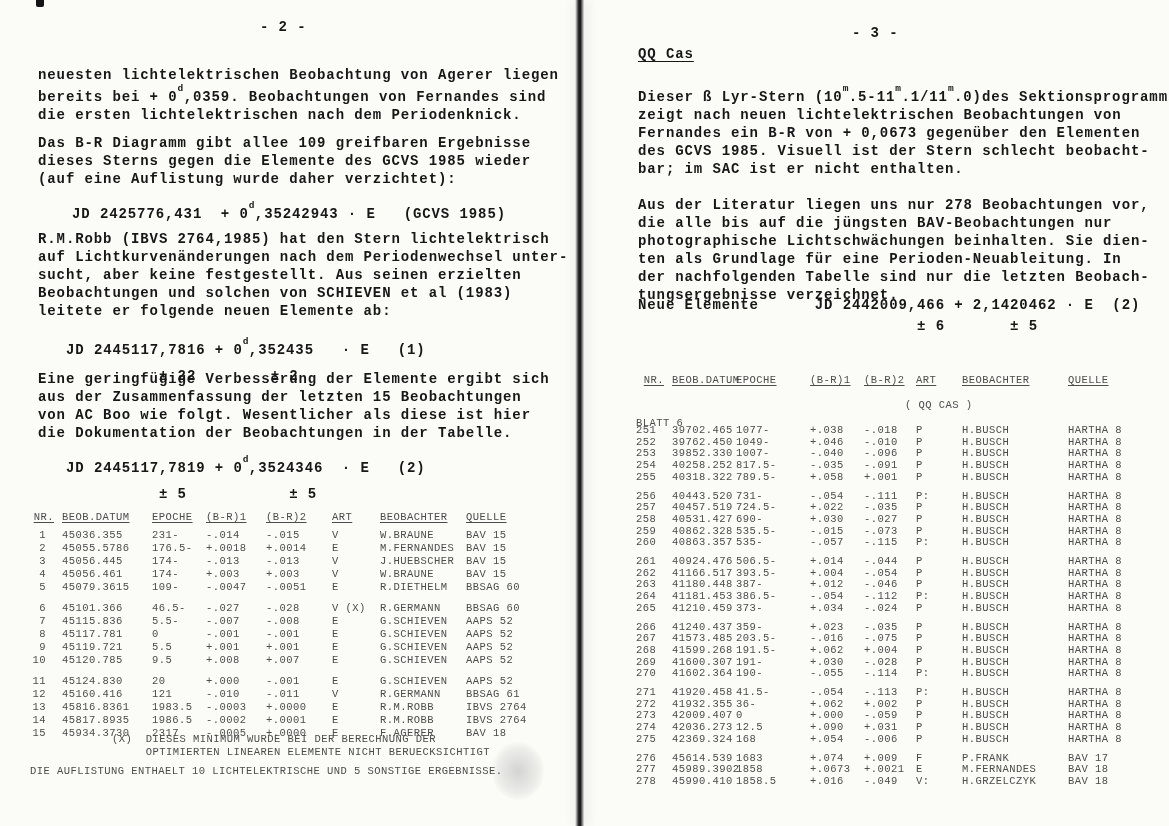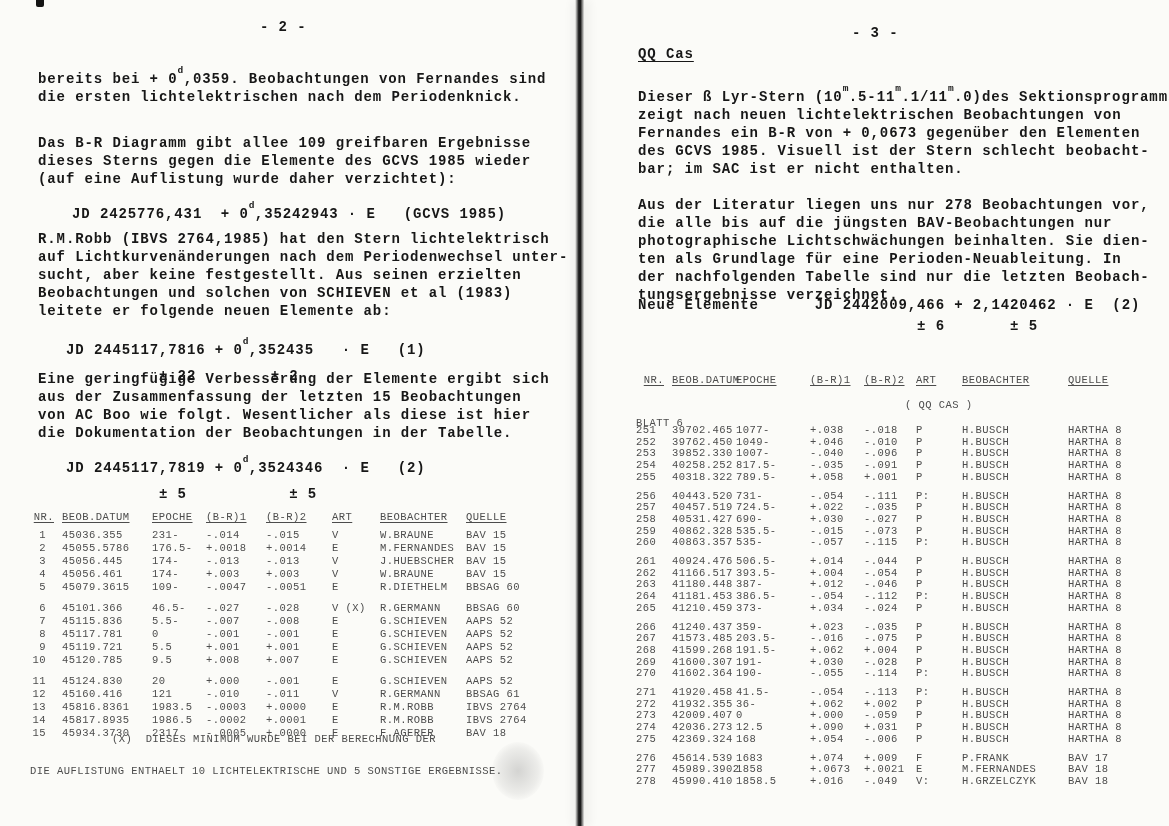--- a/index.html
+++ b/index.html
@@ -47,39 +47,39 @@
 
 <div class="scan">
 
   <div class="block corner-mark"></div>
   <div class="block gutter"></div>
   <div class="block smudge"></div>
 
   <section>
     <div class="block type" style="left:260px;top:18px">- 2 -</div>
 
-    <div class="block type" style="left:38px;top:66px"><div class="line"><span>bereits bei + 0</span><sup>d</sup><span>,0359. Beobachtungen von Fernandes sind</span></div><div class="line"><span>die ersten lichtelektrischen nach dem Periodenknick.</span></div></div>
+    <div class="block type" style="left:38px;top:66px"><div class="line"><span>neuesten lichtelektrischen Beobachtung von Agerer liegen</span></div><div class="line"><span>bereits bei + 0</span><sup>d</sup><span>,0359. Beobachtungen von Fernandes sind</span></div><div class="line"><span>die ersten lichtelektrischen nach dem Periodenknick.</span></div></div>
 
     <div class="block type" style="left:38px;top:134px"><div class="line"><span>Das B-R Diagramm gibt allee 109 greifbaren Ergebnisse</span></div><div class="line"><span>dieses Sterns gegen die Elemente des GCVS 1985 wieder</span></div><div class="line"><span>(auf eine Auflistung wurde daher verzichtet):</span></div></div>
 
     <div class="block type formula" style="left:72px;top:197px"><div class="line"><span>JD 2425776,431  + 0</span><sup>d</sup><span>,35242943 · E   (GCVS 1985)</span></div></div>
 
     <div class="block type" style="left:38px;top:230px"><div class="line"><span>R.M.Robb (IBVS 2764,1985) hat den Stern lichtelektrisch</span></div><div class="line"><span>auf Lichtkurvenänderungen nach dem Periodenwechsel unter-</span></div><div class="line"><span>sucht, aber keine festgestellt. Aus seinen erzielten</span></div><div class="line"><span>Beobachtungen und solchen von SCHIEVEN et al (1983)</span></div><div class="line"><span>leitete er folgende neuen Elemente ab:</span></div></div>
 
     <div class="block type formula" style="left:66px;top:333px"><div class="line"><span>JD 2445117,7816 + 0</span><sup>d</sup><span>,352435   · E   (1)</span></div><div class="line"><span>          ± 22        ± 2</span></div></div>
 
     <div class="block type" style="left:38px;top:370px"><div class="line"><span>Eine geringfügige Verbesserung der Elemente ergibt sich</span></div><div class="line"><span>aus der Zusammenfassung der letzten 15 Beobachtungen</span></div><div class="line"><span>von AC Boo wie folgt. Wesentlicher als diese ist hier</span></div><div class="line"><span>die Dokumentation der Beobachtungen in der Tabelle.</span></div></div>
 
     <div class="block type formula" style="left:66px;top:451px"><div class="line"><span>JD 2445117,7819 + 0</span><sup>d</sup><span>,3524346  · E   (2)</span></div><div class="line"><span>          ± 5           ± 5</span></div></div>
 
     <div class="block dotm thead lgrid" style="left:28px;top:511px"><span class="c c0">NR.</span><span class="c c1">BEOB.DATUM</span><span class="c c2">EPOCHE</span><span class="c c3">(B-R)1</span><span class="c c4">(B-R)2</span><span class="c c5">ART</span><span class="c c6">BEOBACHTER</span><span class="c c7">QUELLE</span></div>
 
     <div class="block dotm ltable" style="left:28px;top:529px"><div class="tgroup"><div class="trow"><span class="c c0">1</span><span class="c c1">45036.355</span><span class="c c2">231-</span><span class="c c3">-.014</span><span class="c c4">-.015</span><span class="c c5">V</span><span class="c c6">W.BRAUNE</span><span class="c c7">BAV 15</span></div><div class="trow"><span class="c c0">2</span><span class="c c1">45055.5786</span><span class="c c2">176.5-</span><span class="c c3">+.0018</span><span class="c c4">+.0014</span><span class="c c5">E</span><span class="c c6">M.FERNANDES</span><span class="c c7">BAV 15</span></div><div class="trow"><span class="c c0">3</span><span class="c c1">45056.445</span><span class="c c2">174-</span><span class="c c3">-.013</span><span class="c c4">-.013</span><span class="c c5">V</span><span class="c c6">J.HUEBSCHER</span><span class="c c7">BAV 15</span></div><div class="trow"><span class="c c0">4</span><span class="c c1">45056.461</span><span class="c c2">174-</span><span class="c c3">+.003</span><span class="c c4">+.003</span><span class="c c5">V</span><span class="c c6">W.BRAUNE</span><span class="c c7">BAV 15</span></div><div class="trow"><span class="c c0">5</span><span class="c c1">45079.3615</span><span class="c c2">109-</span><span class="c c3">-.0047</span><span class="c c4">-.0051</span><span class="c c5">E</span><span class="c c6">R.DIETHELM</span><span class="c c7">BBSAG 60</span></div></div><div class="tgroup"><div class="trow"><span class="c c0">6</span><span class="c c1">45101.366</span><span class="c c2">46.5-</span><span class="c c3">-.027</span><span class="c c4">-.028</span><span class="c c5">V (X)</span><span class="c c6">R.GERMANN</span><span class="c c7">BBSAG 60</span></div><div class="trow"><span class="c c0">7</span><span class="c c1">45115.836</span><span class="c c2">5.5-</span><span class="c c3">-.007</span><span class="c c4">-.008</span><span class="c c5">E</span><span class="c c6">G.SCHIEVEN</span><span class="c c7">AAPS 52</span></div><div class="trow"><span class="c c0">8</span><span class="c c1">45117.781</span><span class="c c2">0</span><span class="c c3">-.001</span><span class="c c4">-.001</span><span class="c c5">E</span><span class="c c6">G.SCHIEVEN</span><span class="c c7">AAPS 52</span></div><div class="trow"><span class="c c0">9</span><span class="c c1">45119.721</span><span class="c c2">5.5</span><span class="c c3">+.001</span><span class="c c4">+.001</span><span class="c c5">E</span><span class="c c6">G.SCHIEVEN</span><span class="c c7">AAPS 52</span></div><div class="trow"><span class="c c0">10</span><span class="c c1">45120.785</span><span class="c c2">9.5</span><span class="c c3">+.008</span><span class="c c4">+.007</span><span class="c c5">E</span><span class="c c6">G.SCHIEVEN</span><span class="c c7">AAPS 52</span></div></div><div class="tgroup"><div class="trow"><span class="c c0">11</span><span class="c c1">45124.830</span><span class="c c2">20</span><span class="c c3">+.000</span><span class="c c4">-.001</span><span class="c c5">E</span><span class="c c6">G.SCHIEVEN</span><span class="c c7">AAPS 52</span></div><div class="trow"><span class="c c0">12</span><span class="c c1">45160.416</span><span class="c c2">121</span><span class="c c3">-.010</span><span class="c c4">-.011</span><span class="c c5">V</span><span class="c c6">R.GERMANN</span><span class="c c7">BBSAG 61</span></div><div class="trow"><span class="c c0">13</span><span class="c c1">45816.8361</span><span class="c c2">1983.5</span><span class="c c3">-.0003</span><span class="c c4">+.0000</span><span class="c c5">E</span><span class="c c6">R.M.ROBB</span><span class="c c7">IBVS 2764</span></div><div class="trow"><span class="c c0">14</span><span class="c c1">45817.8935</span><span class="c c2">1986.5</span><span class="c c3">-.0002</span><span class="c c4">+.0001</span><span class="c c5">E</span><span class="c c6">R.M.ROBB</span><span class="c c7">IBVS 2764</span></div><div class="trow"><span class="c c0">15</span><span class="c c1">45934.3730</span><span class="c c2">2317</span><span class="c c3">-.0005</span><span class="c c4">+.0000</span><span class="c c5">E</span><span class="c c6">F.AGERER</span><span class="c c7">BAV 18</span></div></div></div>
 
-    <div class="block dotm" style="left:112px;top:733px;line-height:13px"><div class="line"><span>(X)  DIESES MINIMUM WURDE BEI DER BERECHNUNG DER</span></div></div>
+    <div class="block dotm" style="left:112px;top:733px;line-height:13px"><div class="line"><span>(X)  DIESES MINIMUM WURDE BEI DER BERECHNUNG DER</span></div><div class="line"><span>     OPTIMIERTEN LINEAREN ELEMENTE NICHT BERUECKSICHTIGT</span></div></div>
 
     <div class="block dotm" style="left:30px;top:765px">DIE AUFLISTUNG ENTHAELT 10 LICHTELEKTRISCHE UND 5 SONSTIGE ERGEBNISSE.</div>
   </section>
 
   <section>
     <div class="block type" style="left:852px;top:24px">- 3 -</div>
 
     <div class="block type underline" style="left:638px;top:45px">QQ Cas</div>
 
     <div class="block type" style="left:638px;top:84px"><div class="line"><span>Dieser ß Lyr-Stern (10</span><sup>m</sup><span>.5-11</span><sup>m</sup><span>.1/11</span><sup>m</sup><span>.0)des Sektionsprogramms</span></div><div class="line"><span>zeigt nach neuen lichtelektrischen Beobachtungen von</span></div><div class="line"><span>Fernandes ein B-R von + 0,0673 gegenüber den Elementen</span></div><div class="line"><span>des GCVS 1985. Visuell ist der Stern schlecht beobacht-</span></div><div class="line"><span>bar; im SAC ist er nicht enthalten.</span></div></div>

